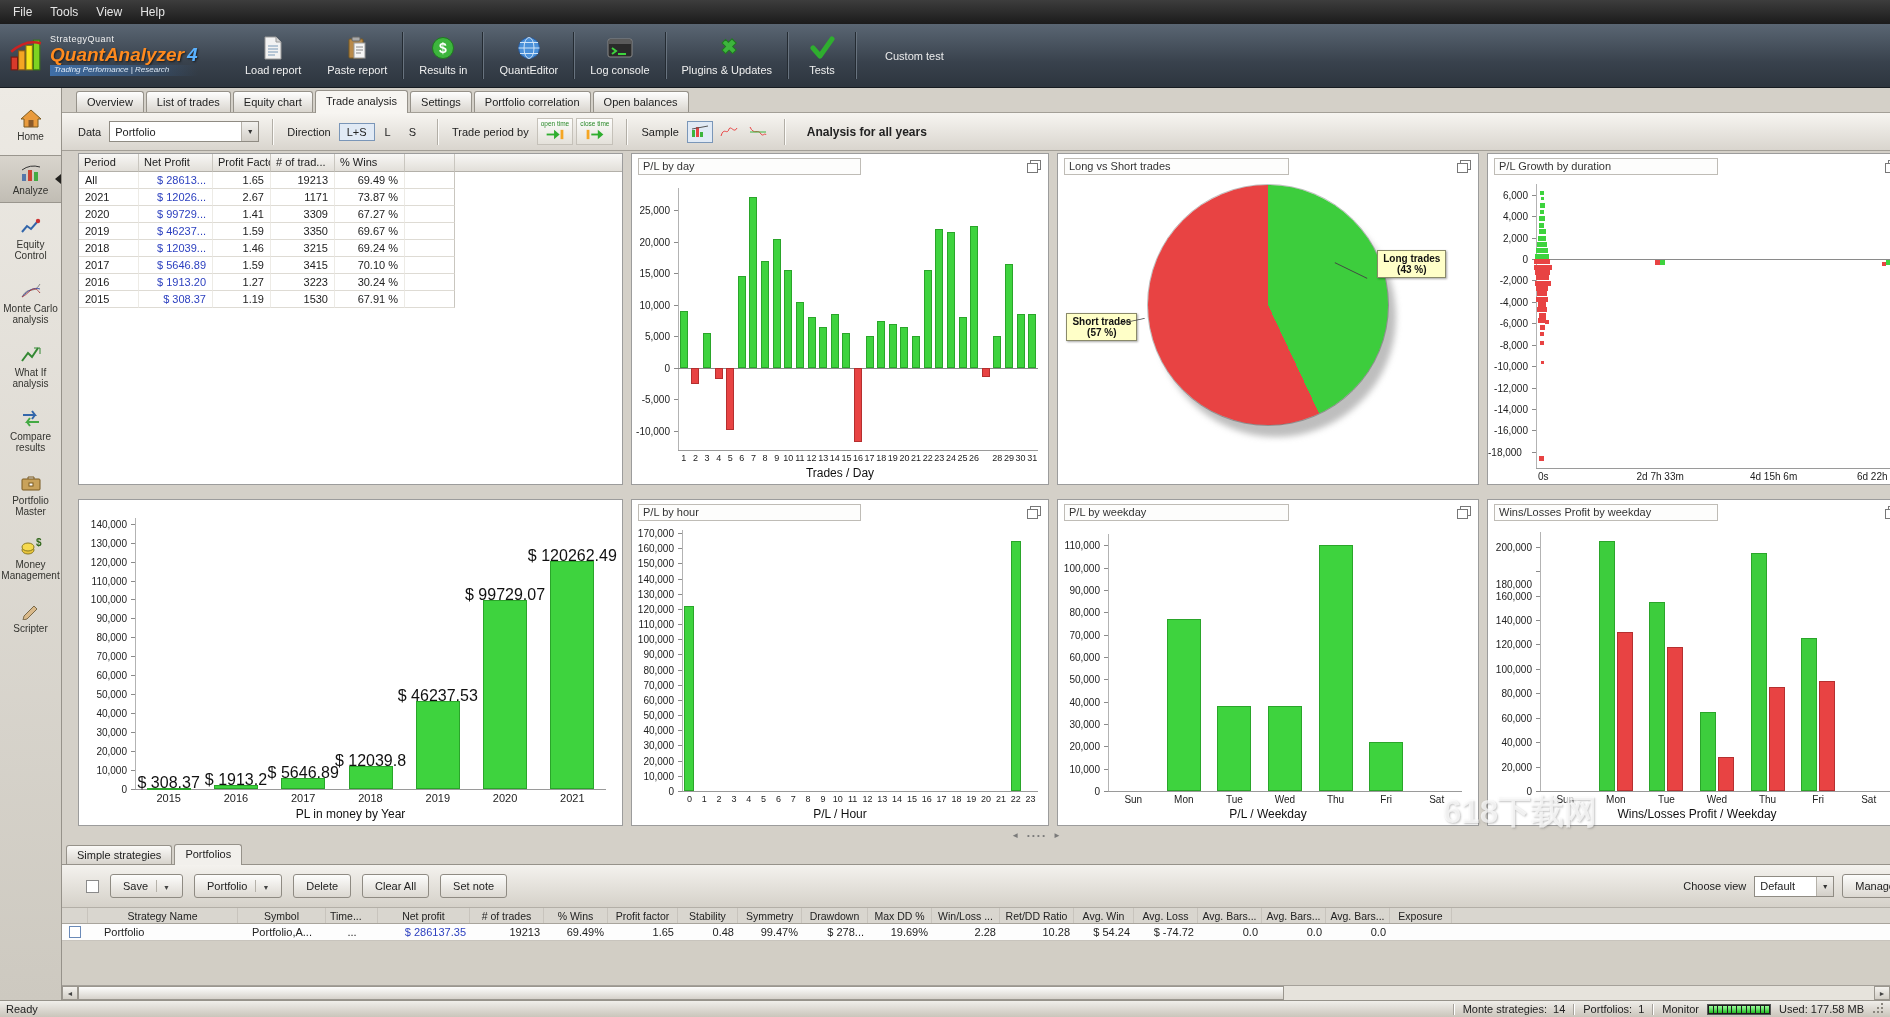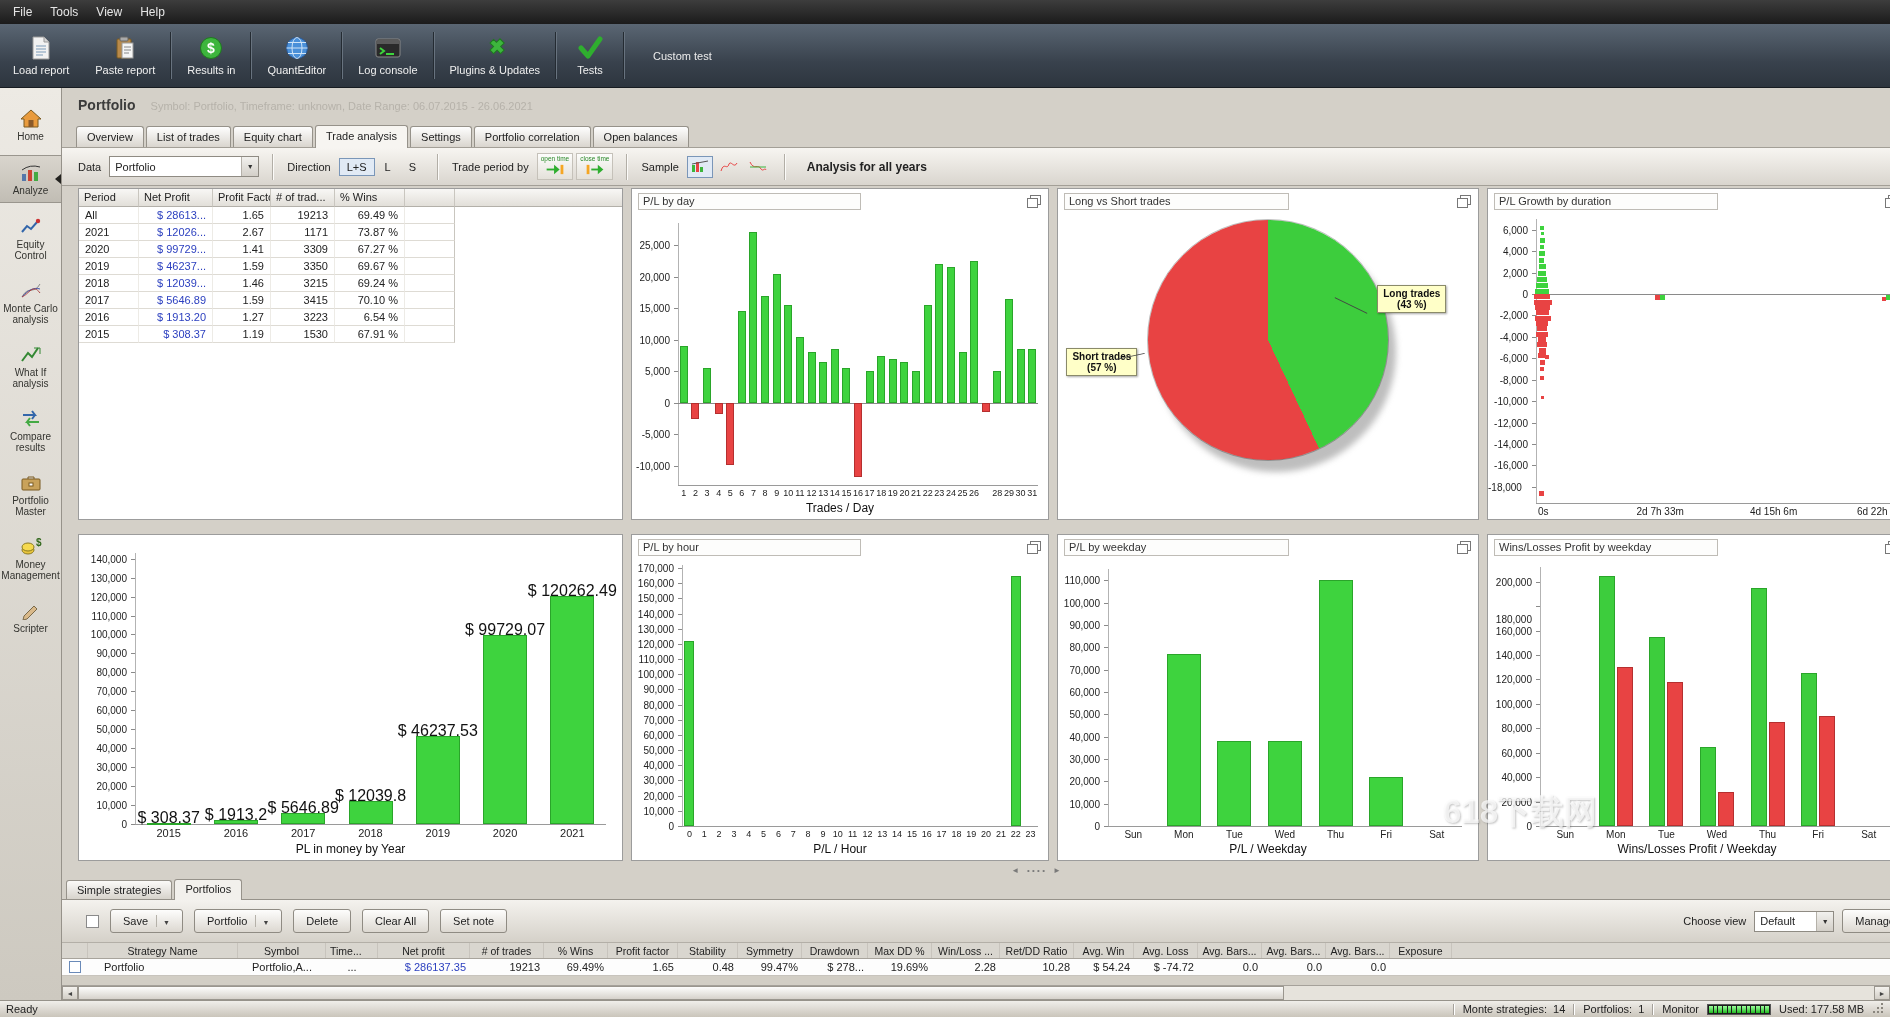--- a/index.html
+++ b/index.html
@@ -146,20 +146,34 @@
 <div class="app">
 
   <div class="menubar">
       <div class="menu-item">File</div>
       <div class="menu-item">Tools</div>
       <div class="menu-item">View</div>
       <div class="menu-item">Help</div>
     </div>
 
   <div class="toolbar">
+    <div class="logo">
+      <span class="logo-icon"><svg width="36" height="36" viewBox="0 0 34 34">
+            <rect x="3" y="19" width="6" height="12" fill="#d93a2b" stroke="#7a1a10"></rect>
+            <rect x="10" y="13" width="6" height="18" fill="#f5a623" stroke="#8a5a10"></rect>
+            <rect x="17" y="8" width="6" height="23" fill="#f8e71c" stroke="#8a7a10"></rect>
+            <rect x="24" y="3" width="6" height="28" fill="#7ed321" stroke="#3a7a10"></rect>
+            <path d="M3 14 Q17 2 31 6" stroke="#cc2222" stroke-width="2.5" fill="none"></path>
+          </svg></span>
+      <div class="logo-text">
+        <div class="brand-top">StrategyQuant</div>
+        <div class="brand-main"><span>QuantAnalyzer</span><span class="ver">4</span></div>
+        <div class="tagline">Trading Performance | Research</div>
+      </div>
+    </div>
     <div class="toolbar-buttons">
         <div class="tbtn">
           <span class="tbtn-icon">
             <svg width="20" height="24" viewBox="0 0 20 24">
               <path d="M2 1h11l5 5v17H2z" fill="#f2f2f2" stroke="#999"></path>
               <path d="M13 1v5h5" fill="#d5d5d5" stroke="#999"></path>
               <path d="M5 10h10M5 13h10M5 16h10M5 19h7" stroke="#7a9ab8"></path>
             </svg>
           </span>
           <span class="tbtn-label">Load report</span>
@@ -315,24 +329,20 @@
             <svg width="22" height="19" viewBox="0 0 22 19">
               <path d="M4 15 14 5l3 3L7 18l-4 1z" fill="#d9b98a" stroke="#7a6a4a"></path>
               <path d="M14 5l3 3" stroke="#7a6a4a"></path>
             </svg>
           </span>
           <span class="side-label">Scripter</span>
         </div>
       </div>
 
     <div class="content">
-      <div class="page-header">
-        <span class="page-title">Portfolio</span>
-        <span class="page-subtitle">Symbol: Portfolio, Timeframe: unknown, Date Range: 06.07.2015 - 26.06.2021</span>
-      </div>
 
       <div class="tabs">
           <div class="tab">Overview</div>
           <div class="tab">List of trades</div>
           <div class="tab">Equity chart</div>
           <div class="tab active">Trade analysis</div>
           <div class="tab">Settings</div>
           <div class="tab">Portfolio correlation</div>
           <div class="tab">Open balances</div>
         </div>
@@ -456,21 +466,21 @@
                 <div class="ptable-cell num" style="width: 58px;">1.59</div>
                 <div class="ptable-cell num" style="width: 64px;">3415</div>
                 <div class="ptable-cell num" style="width: 70px;">70.10 %</div>
                 <div class="ptable-cell fillcell"></div>
               </div>
               <div class="ptable-row">
                 <div class="ptable-cell" style="width: 60px;">2016</div>
                 <div class="ptable-cell num blue" style="width: 74px;">$ 1913.20</div>
                 <div class="ptable-cell num" style="width: 58px;">1.27</div>
                 <div class="ptable-cell num" style="width: 64px;">3223</div>
-                <div class="ptable-cell num" style="width: 70px;">6.54 %</div>
+                <div class="ptable-cell num" style="width: 70px;">30.24 %</div>
                 <div class="ptable-cell fillcell"></div>
               </div>
               <div class="ptable-row">
                 <div class="ptable-cell" style="width: 60px;">2015</div>
                 <div class="ptable-cell num blue" style="width: 74px;">$ 308.37</div>
                 <div class="ptable-cell num" style="width: 58px;">1.19</div>
                 <div class="ptable-cell num" style="width: 64px;">1530</div>
                 <div class="ptable-cell num" style="width: 70px;">67.91 %</div>
                 <div class="ptable-cell fillcell"></div>
               </div>

